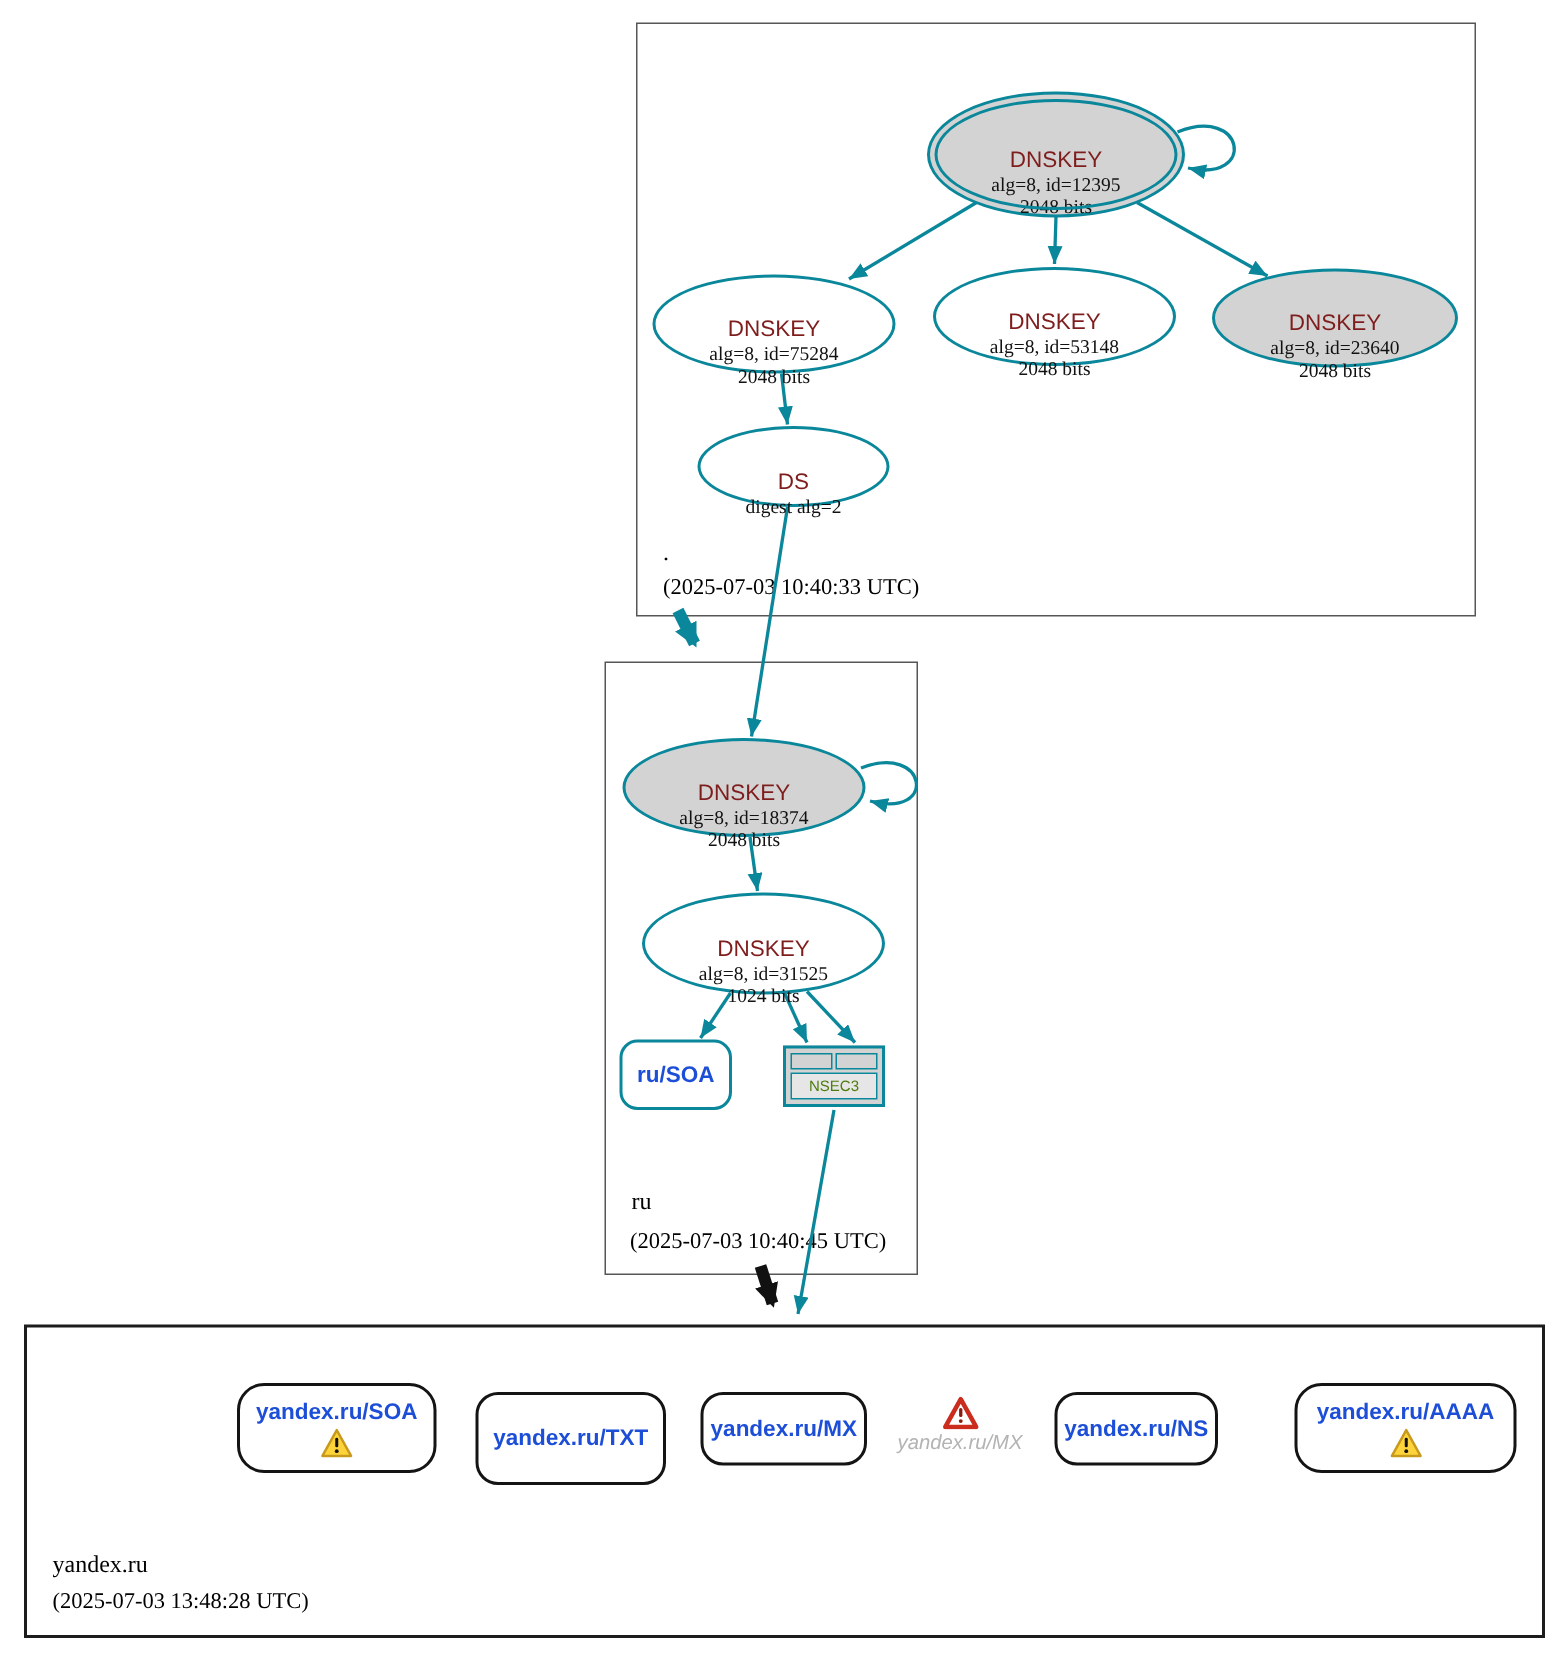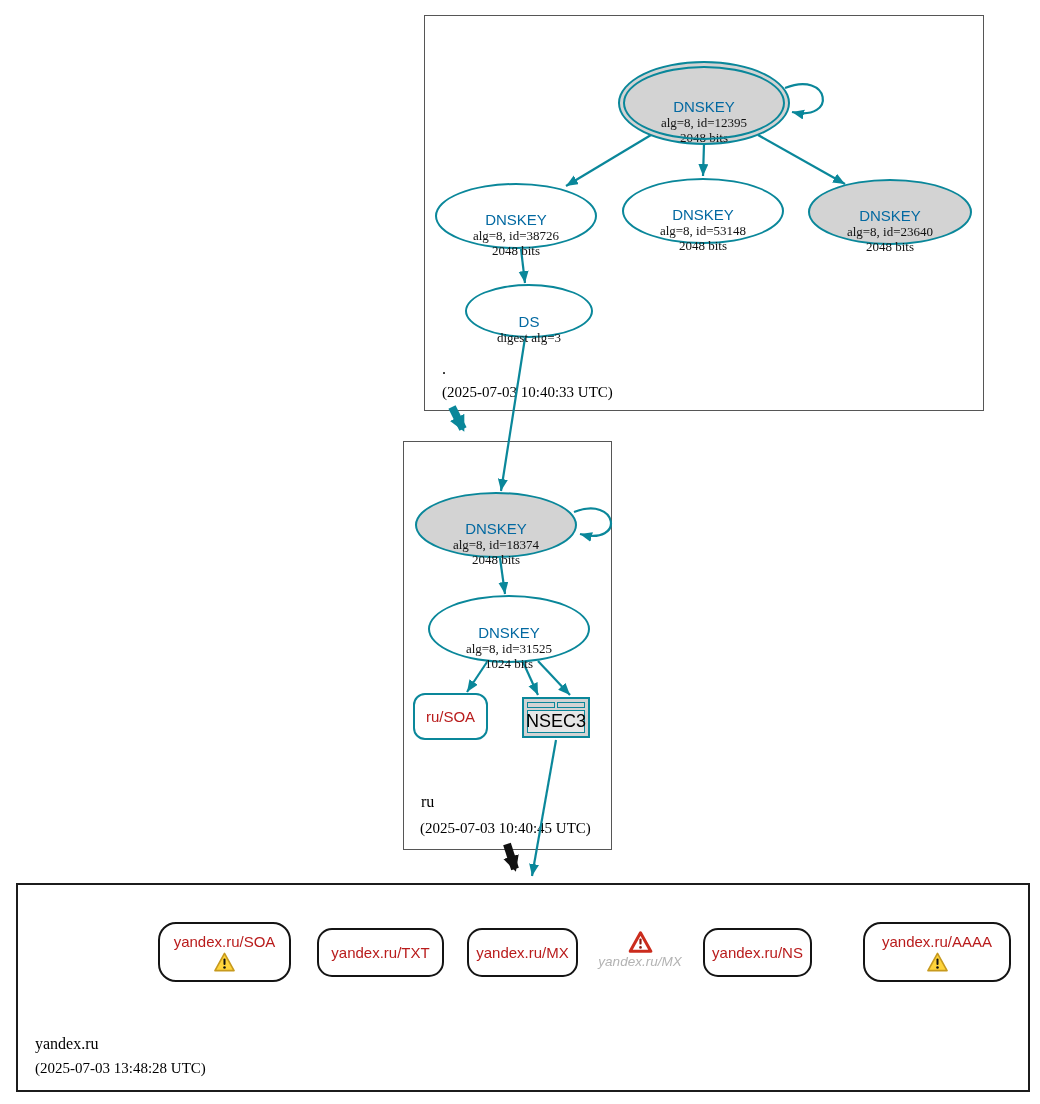--- a/index.html
+++ b/index.html
@@ -11,34 +11,34 @@
   .zlabel{position:absolute;font-family:"Liberation Serif",serif;font-size:16px;color:#000;white-space:nowrap;}
   .zts{position:absolute;font-family:"Liberation Serif",serif;font-size:15px;color:#000;white-space:nowrap;}
   
   #edges{position:absolute;left:0;top:0;width:1040px;height:1104px;pointer-events:none;}
   
   .ellipse{position:absolute;box-sizing:border-box;border:2px solid #0a879a;border-radius:50%;
            background:#fff;display:flex;flex-direction:column;align-items:center;justify-content:center;
            text-align:center;z-index:3;}
   .ellipse.gray{background:#d3d3d3;}
   .ellipse.double::after{content:"";position:absolute;inset:3px;border:2px solid #0a879a;border-radius:50%;pointer-events:none;}
-  .nt{font-size:15px;color:#0369a1;line-height:17px;margin-top:36px;}
+  .nt{font-size:15px;color:#7f1d1d;line-height:17px;margin-top:36px;}
   .nd{font-family:"Liberation Serif",serif;font-size:13px;color:#111;line-height:15px;}
   
   .rrect{position:absolute;box-sizing:border-box;border:2px solid #141414;border-radius:15px;background:#fff;
          display:flex;flex-direction:column;align-items:center;justify-content:center;text-align:center;z-index:3;}
-  .rrect .rl{font-size:15px;color:#b91c1c;line-height:18px;}
+  .rrect .rl{font-size:15px;color:#1d4ed8;line-height:18px;font-weight:bold;}
   .rrect.teal{border-color:#0a879a;border-radius:12px;}
   
   .nsec3{position:absolute;box-sizing:border-box;border:2px solid #0a879a;background:#d3d3d3;z-index:3;
          display:flex;flex-direction:column;padding:3px;gap:2px;}
   .nsec3 .row{display:flex;gap:2px;height:11px;}
   .nsec3 .cell{flex:1;background:#d3d3d3;border:1.5px solid #0a879a;box-sizing:border-box;}
   .nsec3 .lab{flex:1;border:1.5px solid #0a879a;background:#e6e6e6;display:flex;align-items:center;justify-content:center;
-              font-size:18px;color:#000000;}
+              font-size:10px;color:#4d7c0f;}
   
   .ghost{position:absolute;display:flex;flex-direction:column;align-items:center;z-index:3;}
   .ghost .gl{font-style:italic;font-size:13.5px;color:#b3b3b3;margin-top:1px;}
   .warnwrap{margin-top:1px;line-height:0;}
 </style>
 </head>
 <body>
 
 <div id="canvas">
 
@@ -83,36 +83,36 @@
     <path d="M507 844 L515 869" stroke="#111111" stroke-width="8" fill="none" marker-end="url(#mbb)"></path>
   </svg>
 
   <div class="ellipse gray double" style="left:618px;top:61px;width:172px;height:84px;">
     <div class="nt">DNSKEY</div>
     <div class="nd">alg=8, id=12395</div>
     <div class="nd">2048 bits</div>
   </div>
   <div class="ellipse" style="left:435px;top:183px;width:162px;height:66px;">
     <div class="nt">DNSKEY</div>
-    <div class="nd">alg=8, id=38726</div>
+    <div class="nd">alg=8, id=75284</div>
     <div class="nd">2048 bits</div>
   </div>
   <div class="ellipse" style="left:622px;top:178px;width:162px;height:66px;">
     <div class="nt">DNSKEY</div>
     <div class="nd">alg=8, id=53148</div>
     <div class="nd">2048 bits</div>
   </div>
   <div class="ellipse gray" style="left:808px;top:179px;width:164px;height:66px;">
     <div class="nt">DNSKEY</div>
     <div class="nd">alg=8, id=23640</div>
     <div class="nd">2048 bits</div>
   </div>
   <div class="ellipse" style="left:465px;top:284px;width:128px;height:54px;">
     <div class="nt">DS</div>
-    <div class="nd">digest alg=3</div>
+    <div class="nd">digest alg=2</div>
   </div>
 
   <div class="ellipse gray" style="left:415px;top:492px;width:162px;height:66px;">
     <div class="nt">DNSKEY</div>
     <div class="nd">alg=8, id=18374</div>
     <div class="nd">2048 bits</div>
   </div>
   <div class="ellipse" style="left:428px;top:595px;width:162px;height:68px;">
     <div class="nt">DNSKEY</div>
     <div class="nd">alg=8, id=31525</div>
@@ -132,21 +132,21 @@
   <div class="rrect" style="left:158px;top:922px;width:133px;height:60px;border-radius:18px;">
     <div class="rl">yandex.ru/SOA</div>
     <div class="warnwrap">
       <svg width="23" height="20" viewBox="0 0 24 22">
         <path d="M12 1.5 L22.5 20.5 H1.5 Z" fill="#FFD43B" stroke="#C79A1E" stroke-width="1.8" stroke-linejoin="round"></path>
         <rect x="10.9" y="7.2" width="2.2" height="7" rx="1" fill="#111"></rect>
         <circle cx="12" cy="17" r="1.4" fill="#111"></circle>
       </svg>
     </div>
   </div>
-  <div class="rrect" style="left:317px;top:928px;width:127px;height:49px;">
+  <div class="rrect" style="left:317px;top:928px;width:127px;height:62px;">
     <div class="rl">yandex.ru/TXT</div>
   </div>
   <div class="rrect" style="left:467px;top:928px;width:111px;height:49px;">
     <div class="rl">yandex.ru/MX</div>
   </div>
   <div class="ghost" style="left:601px;top:931px;width:78px;">
     <span style="line-height:0;">
       <svg width="25" height="22" viewBox="0 0 24 22">
         <path d="M12 1.8 L22.3 20.3 H1.7 Z" fill="#ffffff" stroke="#CB2C1D" stroke-width="3" stroke-linejoin="round"></path>
         <rect x="10.9" y="7.6" width="2.2" height="6" rx="1" fill="#8C1B10"></rect>

